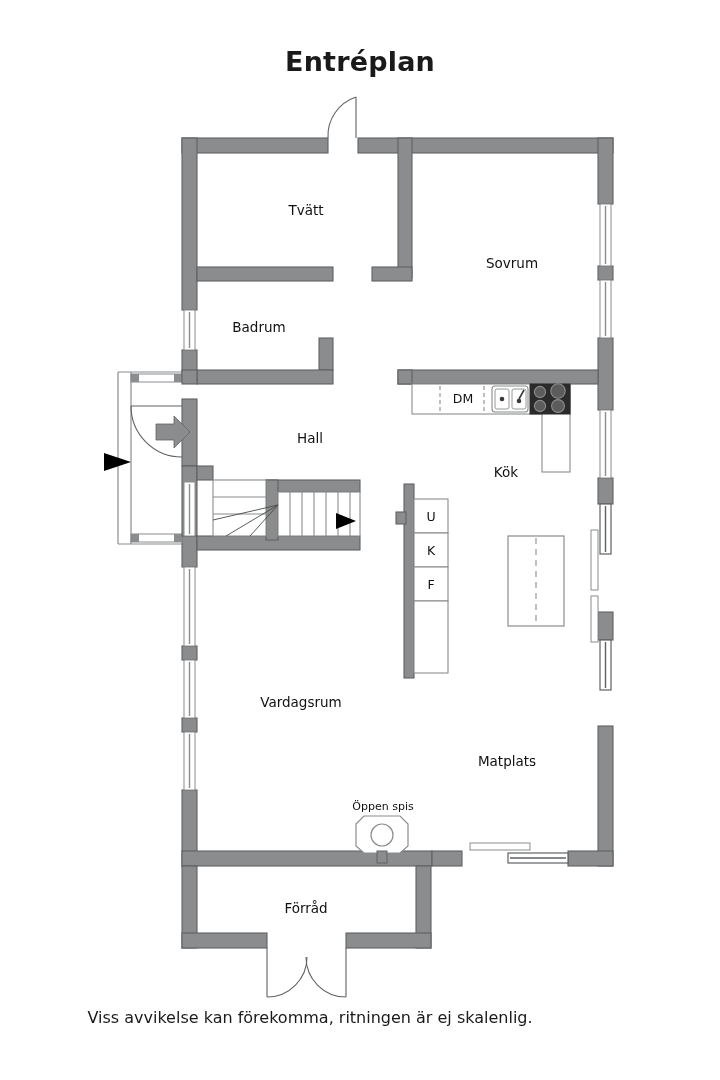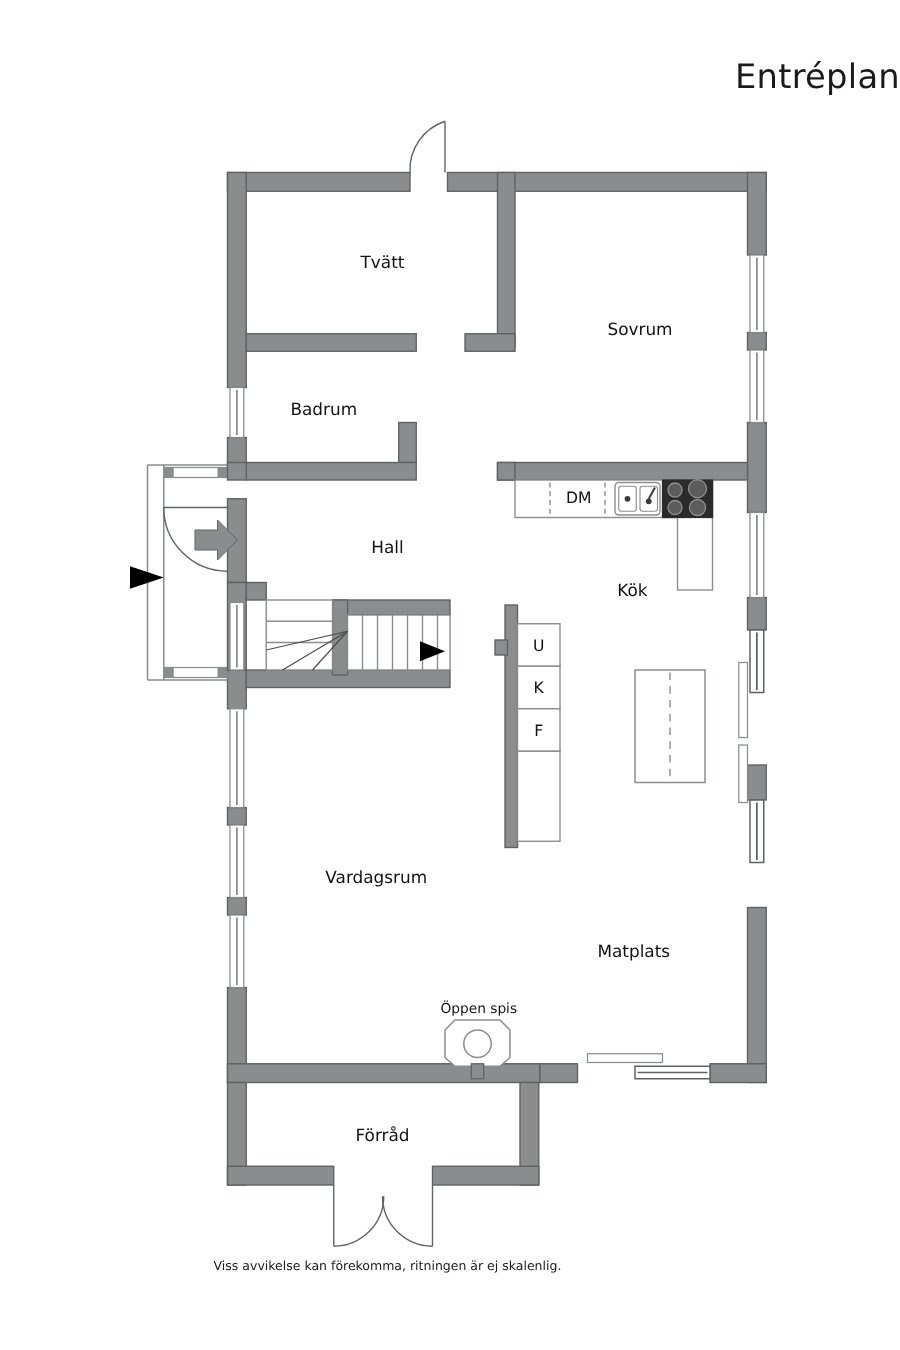--- a/index.html
+++ b/index.html
@@ -18,33 +18,33 @@
     position: absolute;
     inset: 0;
     width: 720px;
     height: 1080px;
   }
   .title {
     position: absolute;
     left: 0;
     top: 46px;
     width: 720px;
-    text-align: right;
+    text-align: center;
     font-size: 27px;
     color: #1a1a1a;
-    font-weight: 400;
+    font-weight: 700;
     letter-spacing: 0.2px;
   }
   .footnote {
     position: absolute;
     left: 0;
     top: 1008px;
     width: 620px;
     text-align: center;
-    font-size: 10px;
+    font-size: 16px;
     color: #1a1a1a;
   }
   svg.floorplan {
     position: absolute;
     left: 0;
     top: 0;
     width: 720px;
     height: 1080px;
   }
   .rlabel {

